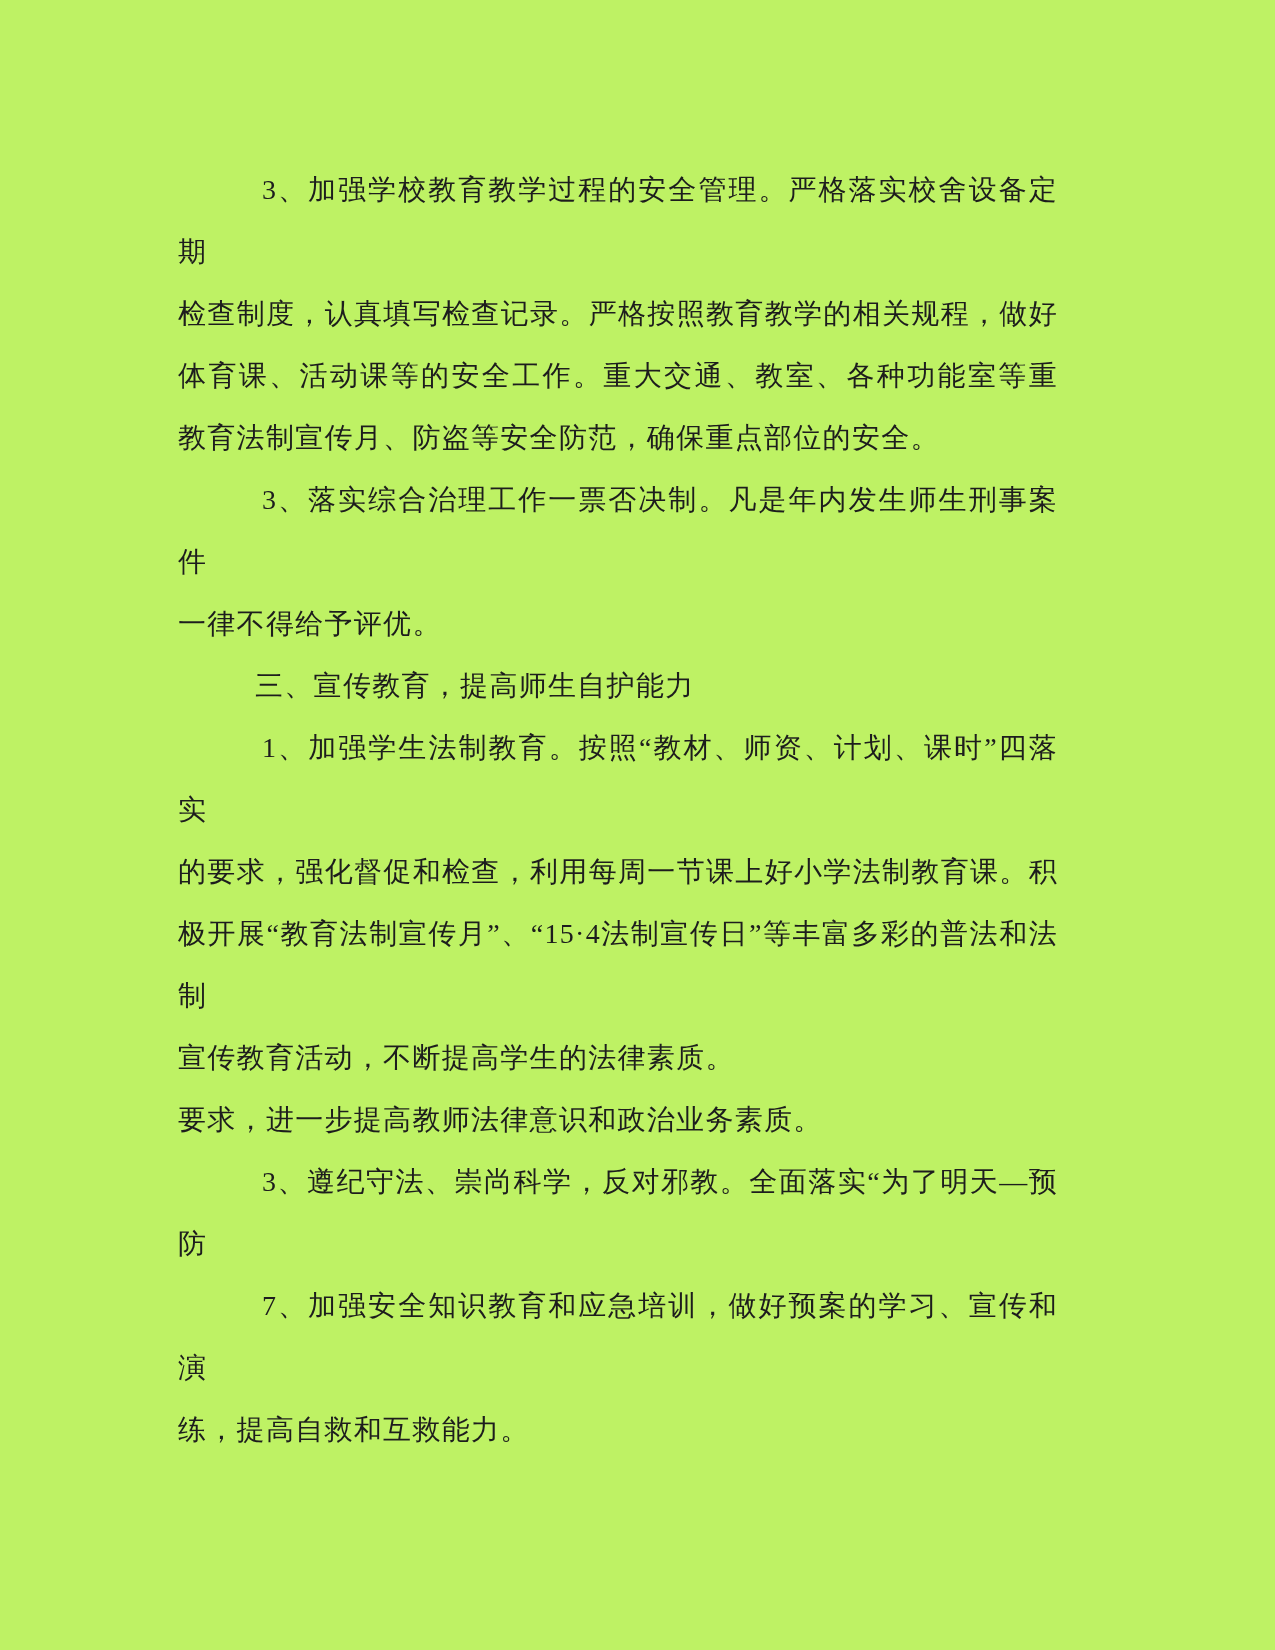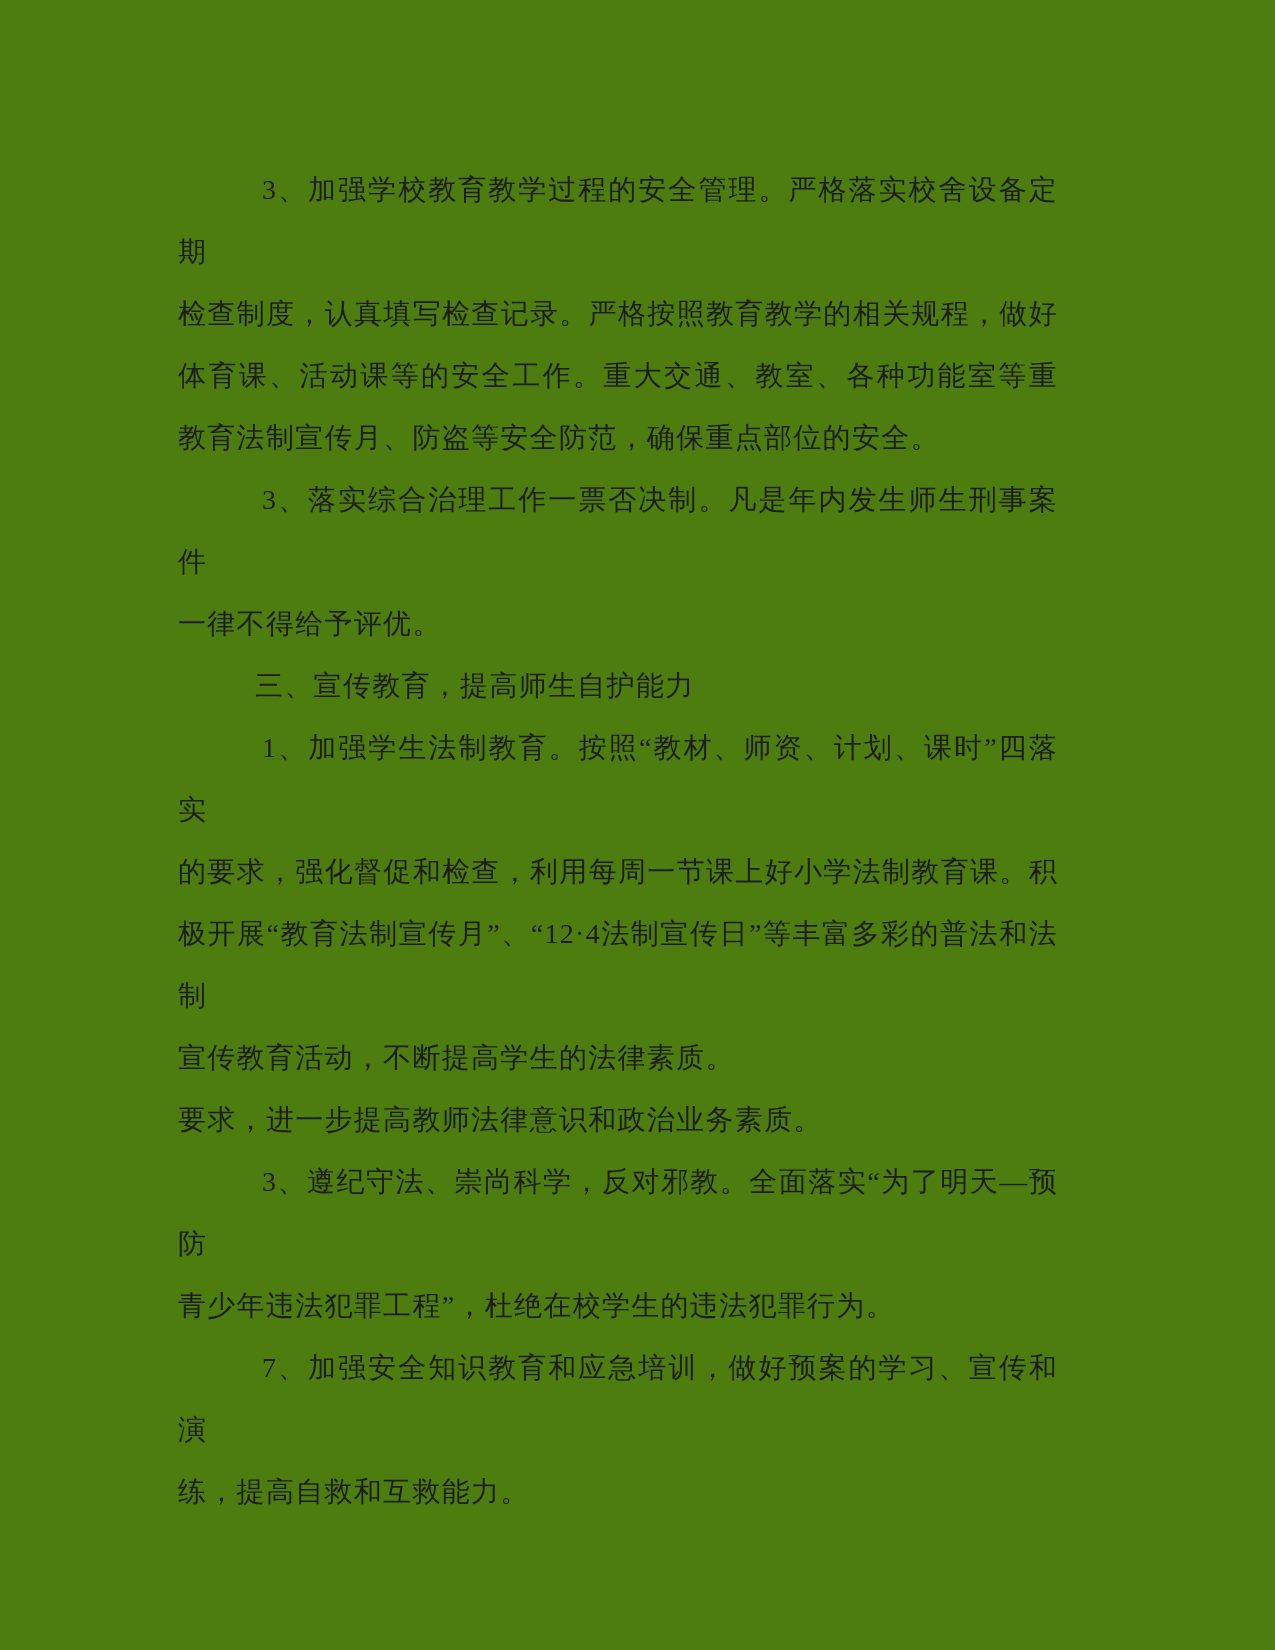--- a/index.html
+++ b/index.html
@@ -4,21 +4,21 @@
 <style>
   html, body {
     margin: 0;
     padding: 0;
     background: #ffffff;
   }
   .page {
     position: relative;
     width: 1275px;
     height: 1650px;
-    background: #4d7c0f;
+    background: #bef264;
     overflow: hidden;
     font-family: "Liberation Serif", "DejaVu Serif", serif;
   }
   .doc {
     position: absolute;
     left: 178px;
     top: 159px;
     width: 880px;
     font-size: 28px;
     line-height: 62px;
@@ -59,28 +59,27 @@
       <div class="block paragraph">
         <div class="line first fill">3、落实综合治理工作一票否决制。凡是年内发生师生刑事案件</div>
         <div class="line">一律不得给予评优。</div>
       </div>
       <div class="block heading">
         <div class="line first">三、宣传教育，提高师生自护能力</div>
       </div>
       <div class="block paragraph">
         <div class="line first fill">1、加强学生法制教育。按照“教材、师资、计划、课时”四落实</div>
         <div class="line fill">的要求，强化督促和检查，利用每周一节课上好小学法制教育课。积</div>
-        <div class="line fill">极开展“教育法制宣传月”、“12·4法制宣传日”等丰富多彩的普法和法制</div>
+        <div class="line fill">极开展“教育法制宣传月”、“15·4法制宣传日”等丰富多彩的普法和法制</div>
         <div class="line">宣传教育活动，不断提高学生的法律素质。</div>
       </div>
       <div class="block paragraph">
         <div class="line">要求，进一步提高教师法律意识和政治业务素质。</div>
       </div>
       <div class="block paragraph">
         <div class="line first fill">3、遵纪守法、崇尚科学，反对邪教。全面落实“为了明天—预防</div>
-        <div class="line">青少年违法犯罪工程”，杜绝在校学生的违法犯罪行为。</div>
       </div>
       <div class="block paragraph">
         <div class="line first fill">7、加强安全知识教育和应急培训，做好预案的学习、宣传和演</div>
         <div class="line">练，提高自救和互救能力。</div>
       </div>
     </div>
 </div>
 
 </body></html>

